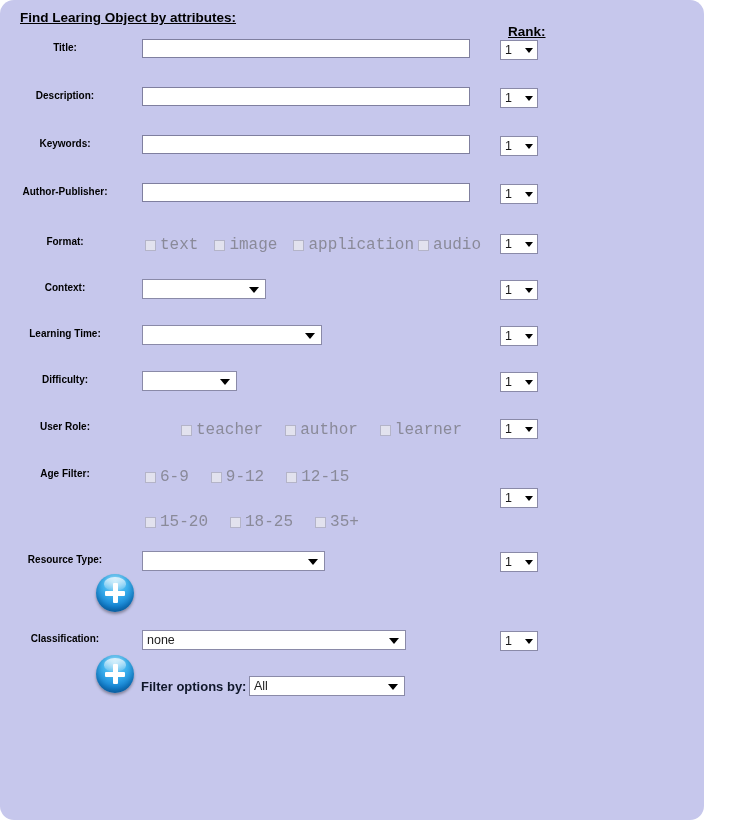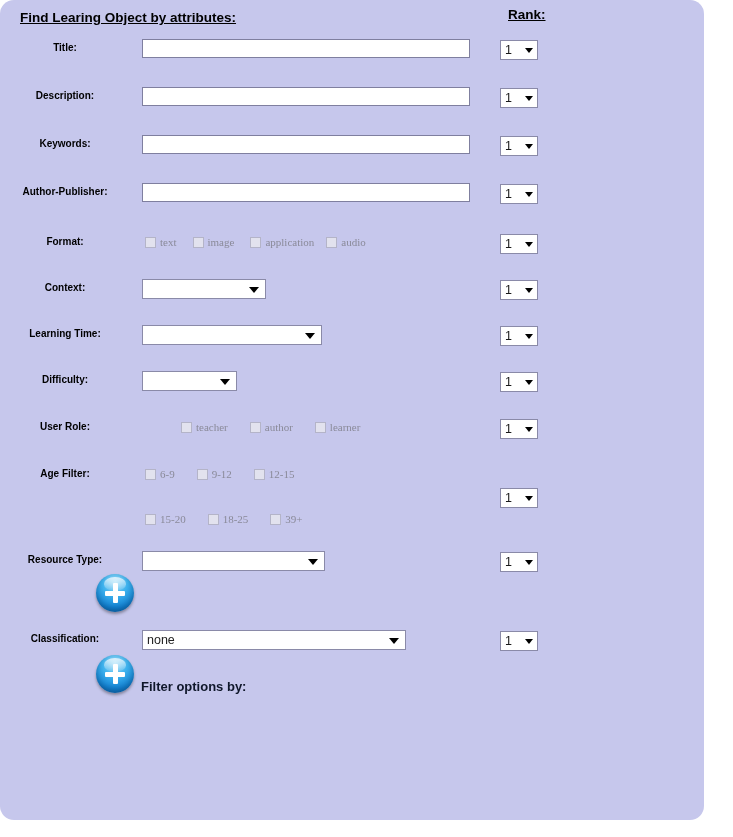--- a/index.html
+++ b/index.html
@@ -131,23 +131,23 @@
     width: 11px;
     height: 11px;
     box-sizing: border-box;
     border: 1px solid #b4b4c8;
     background: #e2e2ee;
     vertical-align: middle;
     margin-right: 4px;
   }
   .cblabel {
     display: inline-block;
-    font-size: 11px;
+    font-size: 16px;
     color: #8a8a99;
-    font-family: Liberation Serif, serif;
+    font-family: Liberation Mono, monospace;
     vertical-align: middle;
   }
   .plusbtn {
     position: absolute;
     width: 38px;
     height: 38px;
     border-radius: 50%;
     background:
       radial-gradient(circle at 50% 22%, #9fdcf8 0%, #3fb3ee 35%, #1283d6 72%, #0b63b0 100%);
     box-shadow: 0 2px 3px rgba(0,0,0,0.35), inset 0 -3px 6px rgba(0,0,0,0.25);
@@ -217,21 +217,21 @@
     font-family: "Liberation Sans", sans-serif;
     letter-spacing: 0.2px;
   }
 </style>
 </head>
 <body>
 
 <div class="panel">
 
   <div class="header" style="left:12px; top:10px;">Find Learing Object by attributes:</div>
-  <div class="header" style="left:500px; top:7px;">Rank:</div>
+  <div class="header" style="left:500px; top:24px;">Rank:</div>
 
   <div class="row" style="top:42px;">
     <div class="lbl-wrap">
         <div class="lbl">Title:</div>
       </div>
     <input class="txt" style="left: 142px; top: -3px; width: 328px;" type="text" value="">
     <div class="rank" style="top:-2px;">
       <span>1</span>
       <span class="arrow"></span>
     </div>
@@ -274,21 +274,21 @@
     <div class="lbl-wrap">
         <div class="lbl">Format:</div>
       </div>
     <div class="cbgroup" style="left:145px; top:0px;">
       <span class="cbitem" style="margin-right:16px;">
         <span class="cbox"></span><span class="cblabel">text</span>
       </span>
       <span class="cbitem" style="margin-right:16px;">
         <span class="cbox"></span><span class="cblabel">image</span>
       </span>
-      <span class="cbitem" style="margin-right:12px;">
+      <span class="cbitem" style="margin-right:4px;">
         <span class="cbox"></span><span class="cblabel">application</span>
       </span>
       <span class="cbitem">
         <span class="cbox"></span><span class="cblabel">audio</span>
       </span>
     </div>
     <div class="rank" style="top:-2px;">
       <span>1</span>
       <span class="arrow"></span>
     </div>
@@ -381,21 +381,21 @@
 
   <div class="row" style="top:513px;">
     <div class="cbgroup" style="left:145px; top:0px;">
       <span class="cbitem" style="margin-right:22px;">
         <span class="cbox"></span><span class="cblabel">15-20</span>
       </span>
       <span class="cbitem" style="margin-right:22px;">
         <span class="cbox"></span><span class="cblabel">18-25</span>
       </span>
       <span class="cbitem">
-        <span class="cbox"></span><span class="cblabel">39+</span>
+        <span class="cbox"></span><span class="cblabel">35+</span>
       </span>
     </div>
   </div>
 
   <div class="row" style="top:554px;">
     <div class="lbl-wrap">
         <div class="lbl">Resource Type:</div>
       </div>
     <div class="sel" style="left:142px; top:-3px; width:183px;">
       <span></span>
@@ -423,15 +423,19 @@
       <span>1</span>
       <span class="arrow"></span>
     </div>
   </div>
 
   <div class="plusbtn" style="left:96px; top:655px;">
     <span class="gloss"></span>
   </div>
 
   <div class="filter-lbl" style="left:141px; top:679px;">Filter options by:</div>
+  <div class="sel" style="left:249px; top:676px; width:156px;">
+    <span>All</span>
+    <span class="arrow"></span>
+  </div>
 
 
 </div>
 
 </body></html>

